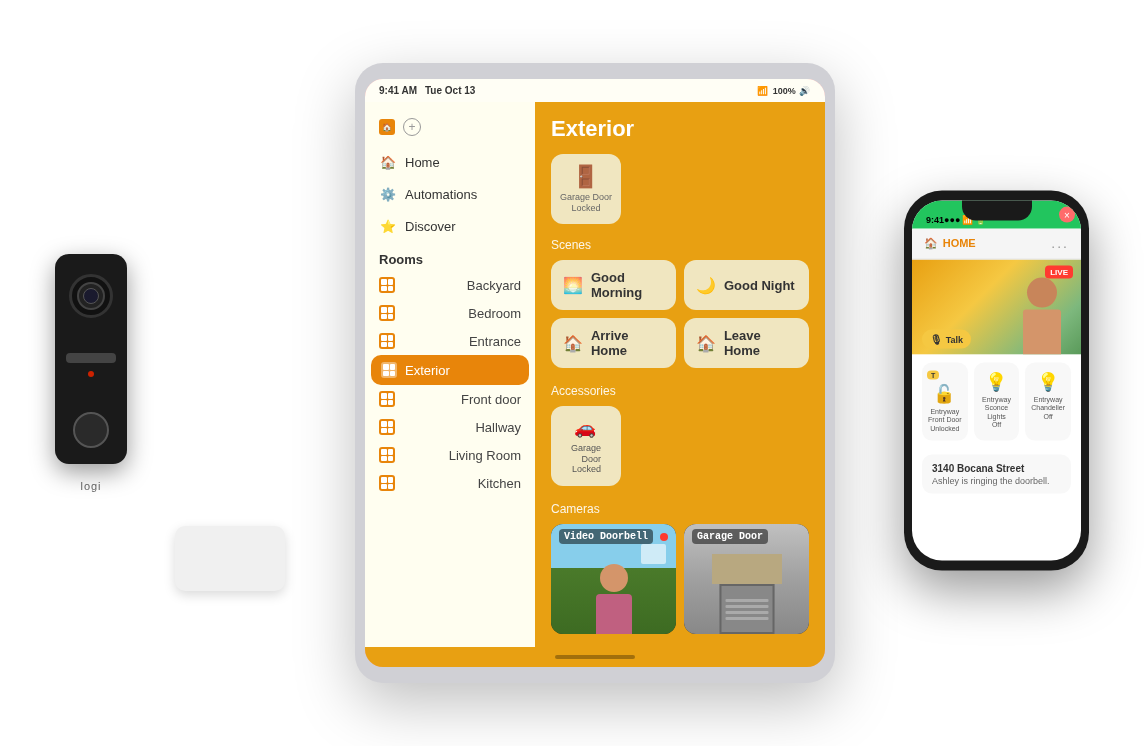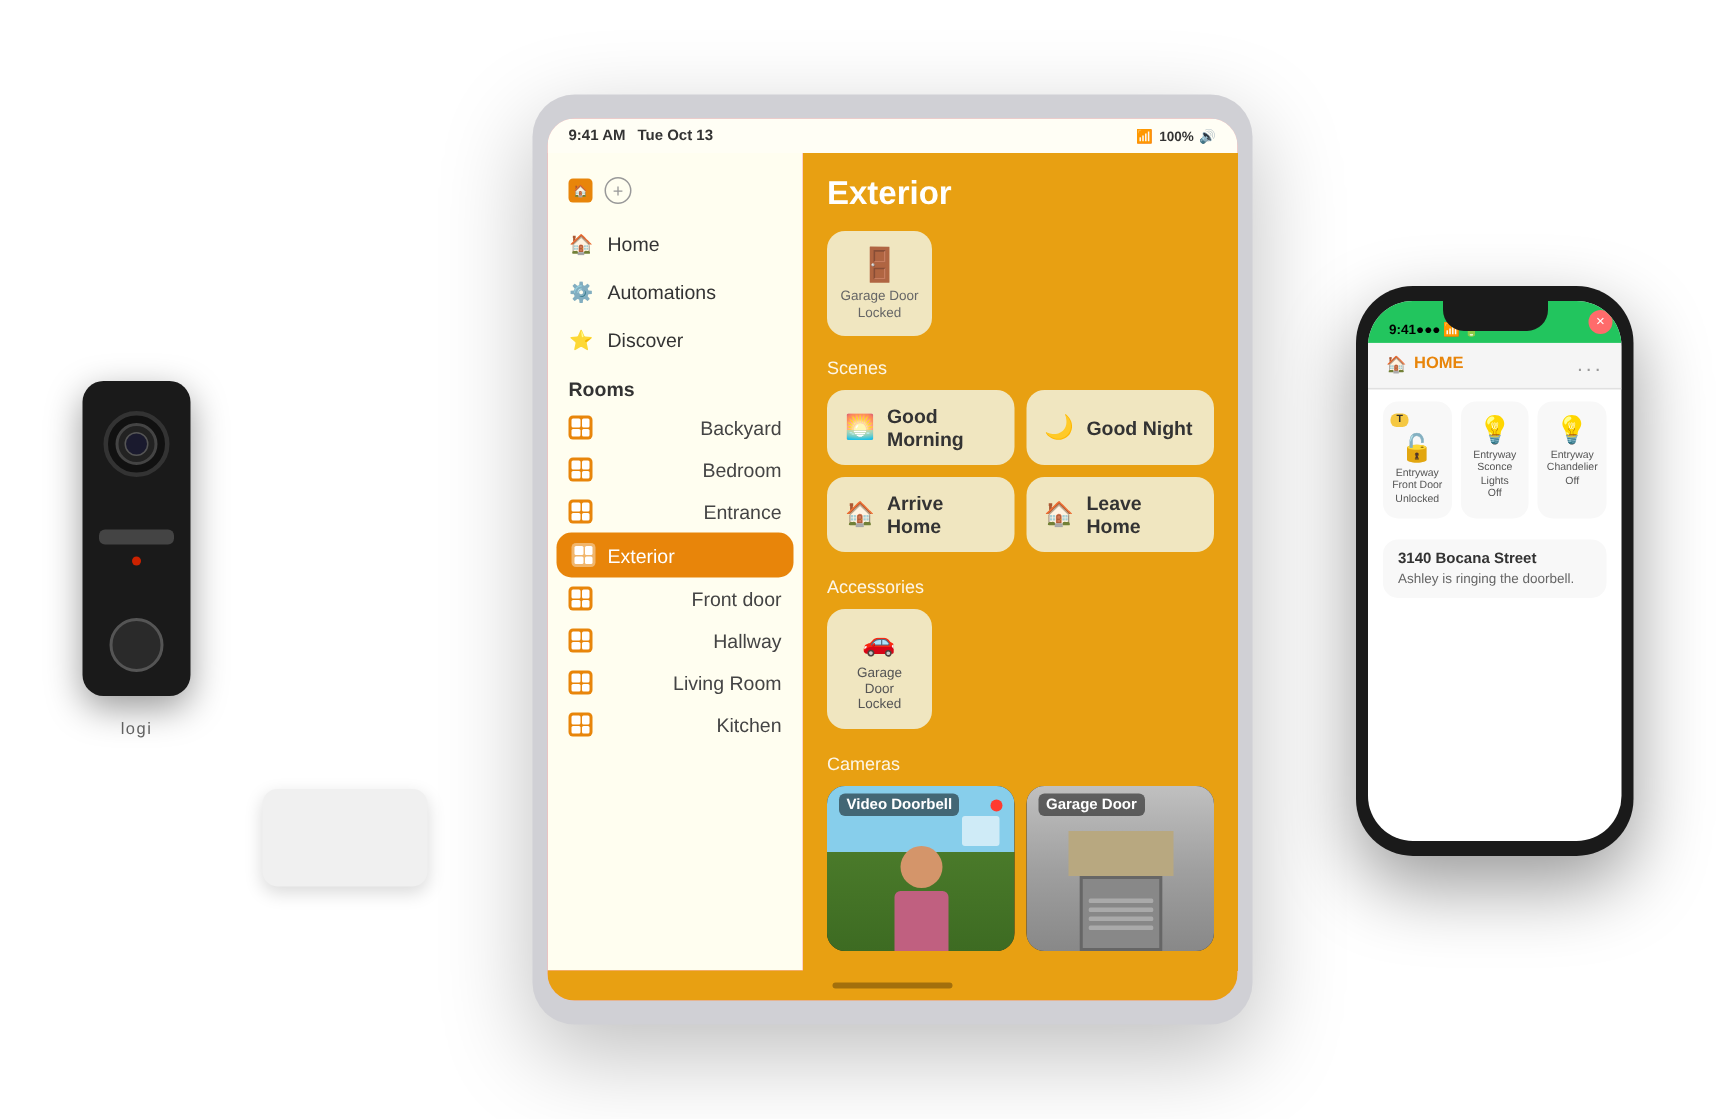--- a/index.html
+++ b/index.html
@@ -366,21 +366,21 @@
       padding: 8px;
     }
 
     .accessory-icon {
       font-size: 18px;
     }
 
     .accessory-label {
       font-size: 9px;
       color: #555;
-      text-align: center;
+      text-align: right;
       line-height: 1.2;
     }
 
     
     .cameras-section {}
 
     .cameras-grid {
       display: grid;
       grid-template-columns: 1fr 1fr;
       gap: 8px;
@@ -397,20 +397,21 @@
     .camera-label-bar {
       position: absolute;
       top: 0;
       left: 0;
       right: 0;
       padding: 5px 8px;
       display: flex;
       align-items: center;
       justify-content: space-between;
       z-index: 2;
+      font-family: Liberation Mono, monospace;
     }
 
     .camera-name {
       font-size: 10px;
       font-weight: 600;
       color: #fff;
       background: rgba(0,0,0,0.5);
       padding: 2px 5px;
       border-radius: 4px;
     }
@@ -931,20 +932,33 @@
       <div class="phone-content">
 
         <div class="phone-header">
           <div class="phone-home-label">
             <span class="phone-home-icon">🏠</span>
             <span>HOME</span>
           </div>
           <span class="phone-menu-dots">...</span>
         </div>
 
+        <div class="phone-live-feed">
+          <div class="phone-feed-bg">
+            <div class="phone-live-badge">LIVE</div>
+            <div class="phone-person">
+              <div class="phone-person-head"></div>
+              <div class="phone-person-body"></div>
+            </div>
+          </div>
+          <div class="phone-talk-btn">
+            <span class="talk-icon">🎙</span>
+            <span>Talk</span>
+          </div>
+        </div>
 
         <div class="phone-accessories">
           <div class="phone-accessory-card">
             <div class="phone-accessory-badge">T</div>
             <span class="phone-accessory-icon">🔓</span>
             <div class="phone-accessory-label">Entryway<br>Front Door<br>Unlocked</div>
           </div>
           <div class="phone-accessory-card">
             <span class="phone-accessory-icon" style="color:#ddd;">💡</span>
             <div class="phone-accessory-label">Entryway<br>Sconce Lights<br>Off</div>

